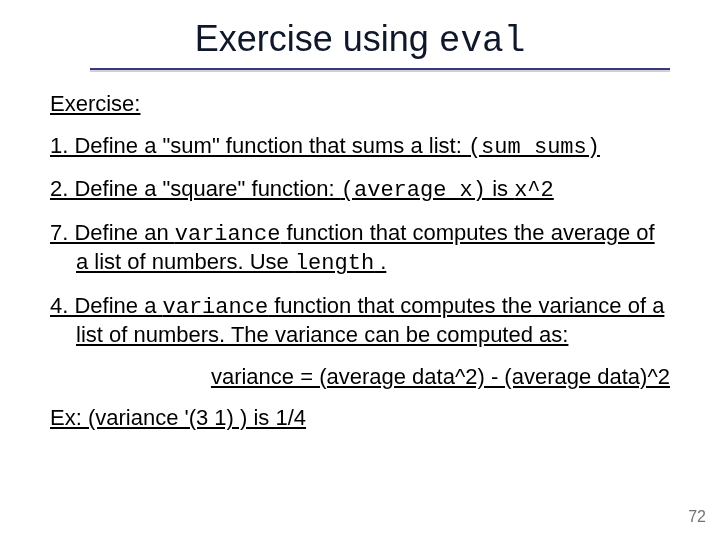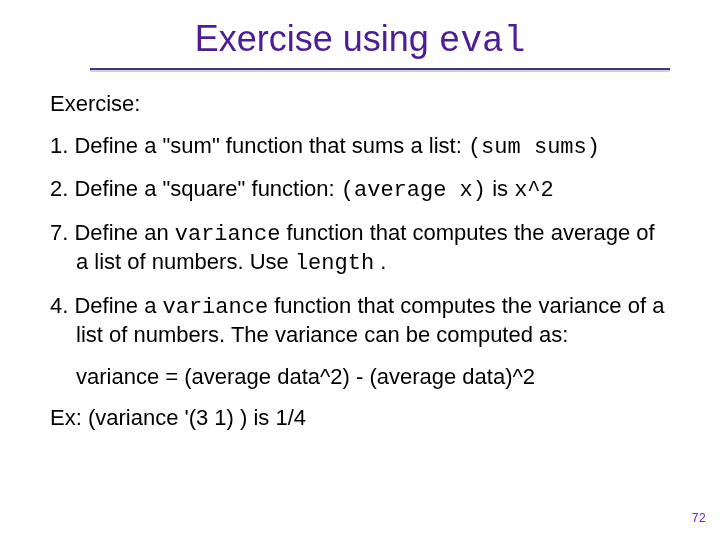--- a/index.html
+++ b/index.html
@@ -21,21 +21,21 @@
   .title-wrap {
     position: absolute;
     top: 18px;
     left: 0;
     right: 0;
     text-align: center;
   }
   .title {
     font-size: 36px;
     font-weight: 400;
-    color: #4c1d95;
+    color: #0f172a;
     white-space: nowrap;
     display: inline-block;
     padding-bottom: 6px;
   }
   .title .code {
     font-family: "Courier New", Courier, monospace;
   }
   .title-rule {
     margin: 0 50px 0 90px;
     border: none;
@@ -45,38 +45,39 @@
   .content {
     position: absolute;
     top: 90px;
     left: 50px;
     width: 620px;
     font-size: 22px;
     line-height: 1.25;
   }
   .content p {
     margin: 0 0 14px 0;
+    text-decoration: underline;
   }
   .indent {
     padding-left: 26px;
     text-indent: -26px;
   }
   .sub {
     padding-left: 26px;
+    text-align: right;
   }
   .code {
     font-family: "Courier New", Courier, monospace;
   }
   .page-num {
     position: absolute;
     right: 14px;
     bottom: 14px;
-    font-size: 12px;
-    color: #6d28d9;
-    font-family: Liberation Mono, monospace;
+    font-size: 16px;
+    color: #737373;
   }
 </style>
 </head>
 <body>
 
 <div class="slide">
 
   <div class="title-wrap">
     <div class="title">
       <span>Exercise using </span><span class="code">eval</span>

